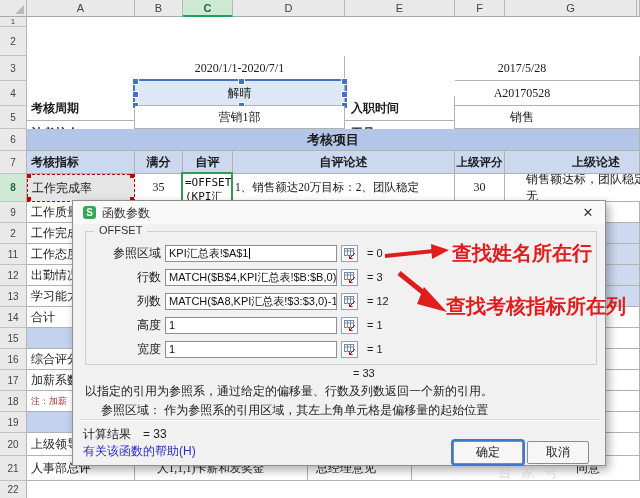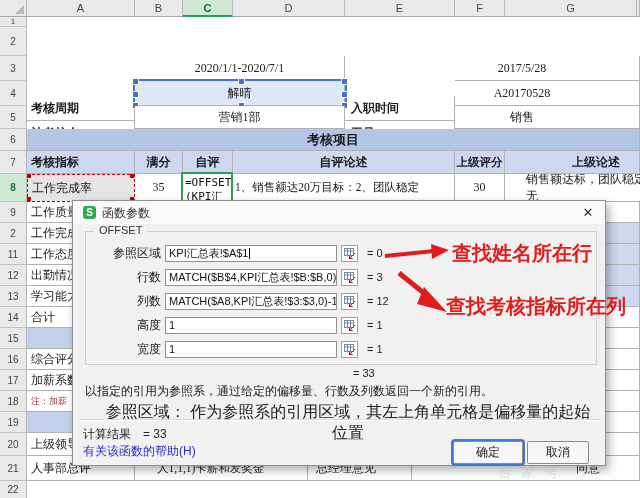--- a/index.html
+++ b/index.html
@@ -57,21 +57,21 @@
   .flabel{position:absolute;left:24px;width:64px;text-align:right;line-height:17px;font-size:12px;color:#222;}
   .finput{position:absolute;left:92px;width:172px;height:17px;box-sizing:border-box;background:#fff;
       border:1px solid #8f8f8f;font-size:11px;line-height:15px;padding-left:3px;overflow:hidden;white-space:nowrap;color:#111;}
   .finput.caret:after{content:"";display:inline-block;width:1px;height:11px;background:#000;
       vertical-align:-2px;margin-left:1px;}
   .fpick{position:absolute;left:268px;top:0px;width:17px;height:17px;box-sizing:border-box;background:#fdfdfd;
       border:1px solid #8fa3bd;display:flex;align-items:center;justify-content:center;cursor:pointer;}
   .fres{position:absolute;left:294px;width:70px;line-height:17px;font-size:11px;color:#222;}
   .dtotal{position:absolute;left:280px;top:166px;font-size:11px;color:#222;}
   .ddesc{position:absolute;left:12px;top:182px;width:508px;font-size:12px;color:#222;}
-  .dparam{position:absolute;left:28px;top:201px;width:494px;font-size:16px;color:#222;text-align:center;}
+  .dparam{position:absolute;left:28px;top:201px;width:494px;font-size:12px;color:#222;}
   .dsep{position:absolute;left:6px;top:218px;width:521px;height:1px;background:#d8d8d8;border-bottom:1px solid #fff;}
   .dcalc{position:absolute;left:10px;top:225px;font-size:12px;color:#222;text-align:center;}
   .dcalc span{margin-right:12px;}
   .dlink{position:absolute;left:10px;top:242px;font-size:12px;color:#2b2bd0;cursor:pointer;}
   .dbtn{position:absolute;top:240px;height:23px;box-sizing:border-box;background:#f6f6f6;
       border:1px solid #8c8c8c;font:12px "Liberation Sans",sans-serif;color:#222;border-radius:2px;cursor:pointer;}
   .dbtn.ok{left:380px;width:70px;box-shadow:0 0 0 2px #3c79d6;}
   .dbtn.cancel{left:454px;width:62px;}
   
   .anno{position:absolute;font:bold 20px "Liberation Sans",sans-serif;color:#e11c1c;white-space:nowrap;z-index:30;}

